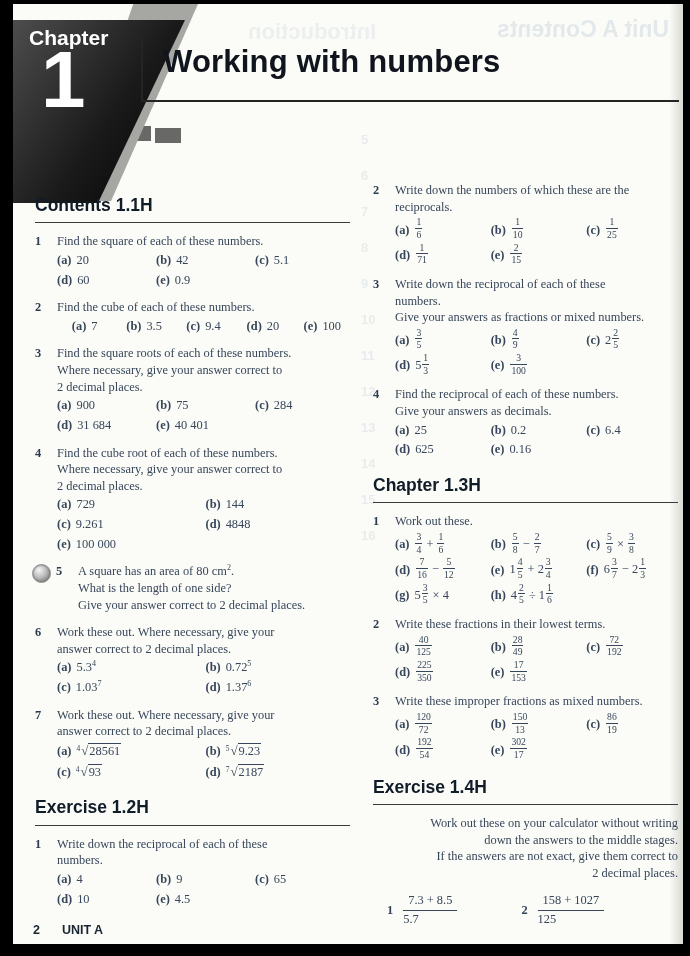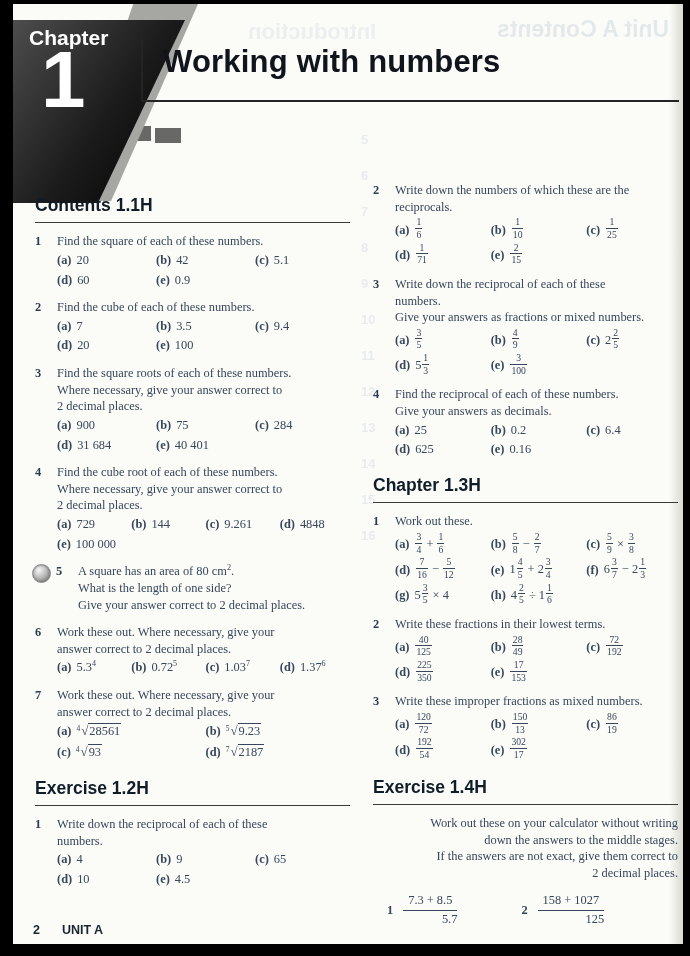--- a/index.html
+++ b/index.html
@@ -70,21 +70,21 @@
   .frac{display:inline-block;text-align:center;vertical-align:-.45em;line-height:1;font-size:.78em;margin:0 1px;}
   .frac .fn{display:block;padding:0 1px 1px;}
   .frac .fd{display:block;border-top:1px solid currentColor;padding:1px 1px 0;}
   .root sup{font-size:.6em;vertical-align:.55em;margin-right:1px;}
   .rsign{font-size:1.05em;}
   .vinc{border-top:1px solid currentColor;padding:0 1px;}
   .intro{margin:2px 0 10px;text-align:right;}
   .calc-row{display:flex;gap:64px;margin:12px 0 0 14px;}
   .calc-item{display:inline-flex;align-items:center;gap:10px;}
   .rnum{font-weight:700;}
-  .bfrac{display:inline-block;text-align:right;line-height:1.25;}
+  .bfrac{display:inline-block;text-align:left;line-height:1.25;}
   .bfrac .fn{display:block;border-bottom:1px solid currentColor;padding:0 5px 1px;}
   .bfrac .fd{display:block;padding-top:1px;}
   
   .footer{
     position:absolute;left:20px;bottom:7px;color:#1a2532;
     font-family:"Liberation Sans",sans-serif;font-weight:700;font-size:12.5px;
   }
   .footer .fu{margin-left:22px;}
   
   .ghost{
@@ -144,21 +144,21 @@
               <span class="part"><b class="plabel">(c)</b>5.1</span>
               <span class="part"><b class="plabel">(d)</b>60</span>
               <span class="part"><b class="plabel">(e)</b>0.9</span>
             </div>
           </div>
         </div>
         <div class="item">
           <span class="inum">2</span>
           <div class="ibody">
             <div class="ilines">Find the cube of each of these numbers.</div>
-            <div class="parts" style="grid-template-columns: repeat(3, 1fr);">
+            <div class="parts" style="grid-template-columns: repeat(5, 1fr); text-align: center;">
               <span class="part"><b class="plabel">(a)</b>7</span>
               <span class="part"><b class="plabel">(b)</b>3.5</span>
               <span class="part"><b class="plabel">(c)</b>9.4</span>
               <span class="part"><b class="plabel">(d)</b>20</span>
               <span class="part"><b class="plabel">(e)</b>100</span>
             </div>
           </div>
         </div>
         <div class="item">
           <span class="inum">3</span>
@@ -170,41 +170,41 @@
               <span class="part"><b class="plabel">(c)</b>284</span>
               <span class="part"><b class="plabel">(d)</b>31 684</span>
               <span class="part"><b class="plabel">(e)</b>40 401</span>
             </div>
           </div>
         </div>
         <div class="item">
           <span class="inum">4</span>
           <div class="ibody">
             <div class="ilines">Find the cube root of each of these numbers.<br>Where necessary, give your answer correct to<br>2 decimal places.</div>
-            <div class="parts" style="grid-template-columns: repeat(4, 1fr);">
+            <div class="parts" style="grid-template-columns: repeat(2, 1fr);">
               <span class="part"><b class="plabel">(a)</b>729</span>
               <span class="part"><b class="plabel">(b)</b>144</span>
               <span class="part"><b class="plabel">(c)</b>9.261</span>
               <span class="part"><b class="plabel">(d)</b>4848</span>
               <span class="part"><b class="plabel">(e)</b>100 000</span>
             </div>
           </div>
         </div>
         <div class="item">
           <span class="q-icon"></span>
           <span class="inum">5</span>
           <div class="ibody">
             <div class="ilines">A square has an area of 80 cm<sup>2</sup>.<br>What is the length of one side?<br>Give your answer correct to 2 decimal places.</div>
           </div>
         </div>
         <div class="item">
           <span class="inum">6</span>
           <div class="ibody">
             <div class="ilines">Work these out. Where necessary, give your<br>answer correct to 2 decimal places.</div>
-            <div class="parts" style="grid-template-columns: repeat(4, 1fr);">
+            <div class="parts" style="grid-template-columns: repeat(2, 1fr);">
               <span class="part"><b class="plabel">(a)</b>5.3<sup>4</sup></span>
               <span class="part"><b class="plabel">(b)</b>0.72<sup>5</sup></span>
               <span class="part"><b class="plabel">(c)</b>1.03<sup>7</sup></span>
               <span class="part"><b class="plabel">(d)</b>1.37<sup>6</sup></span>
             </div>
           </div>
         </div>
         <div class="item">
           <span class="inum">7</span>
           <div class="ibody">

